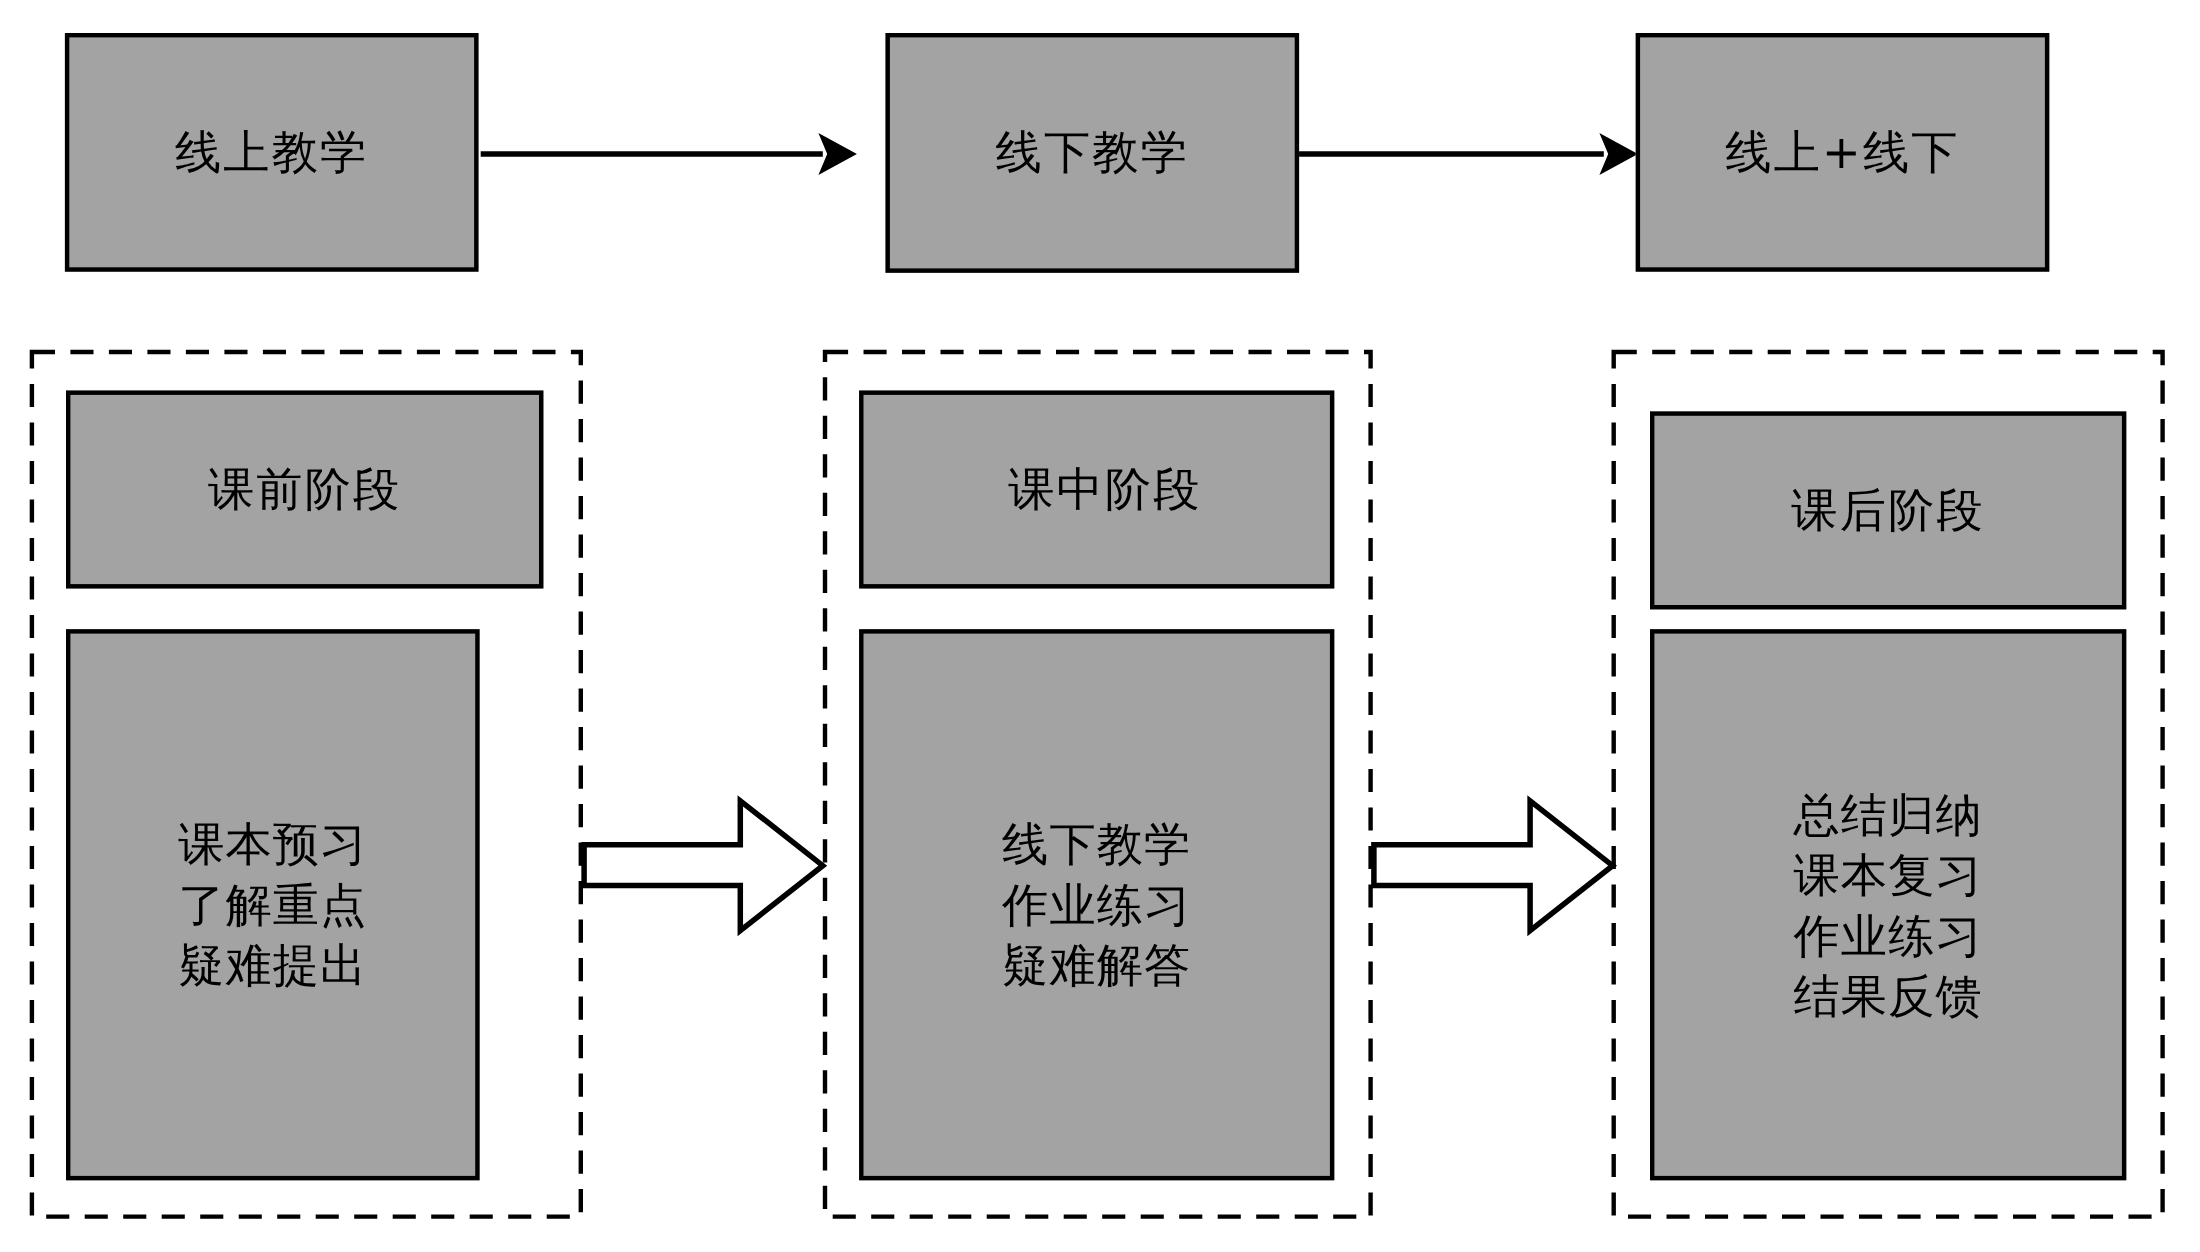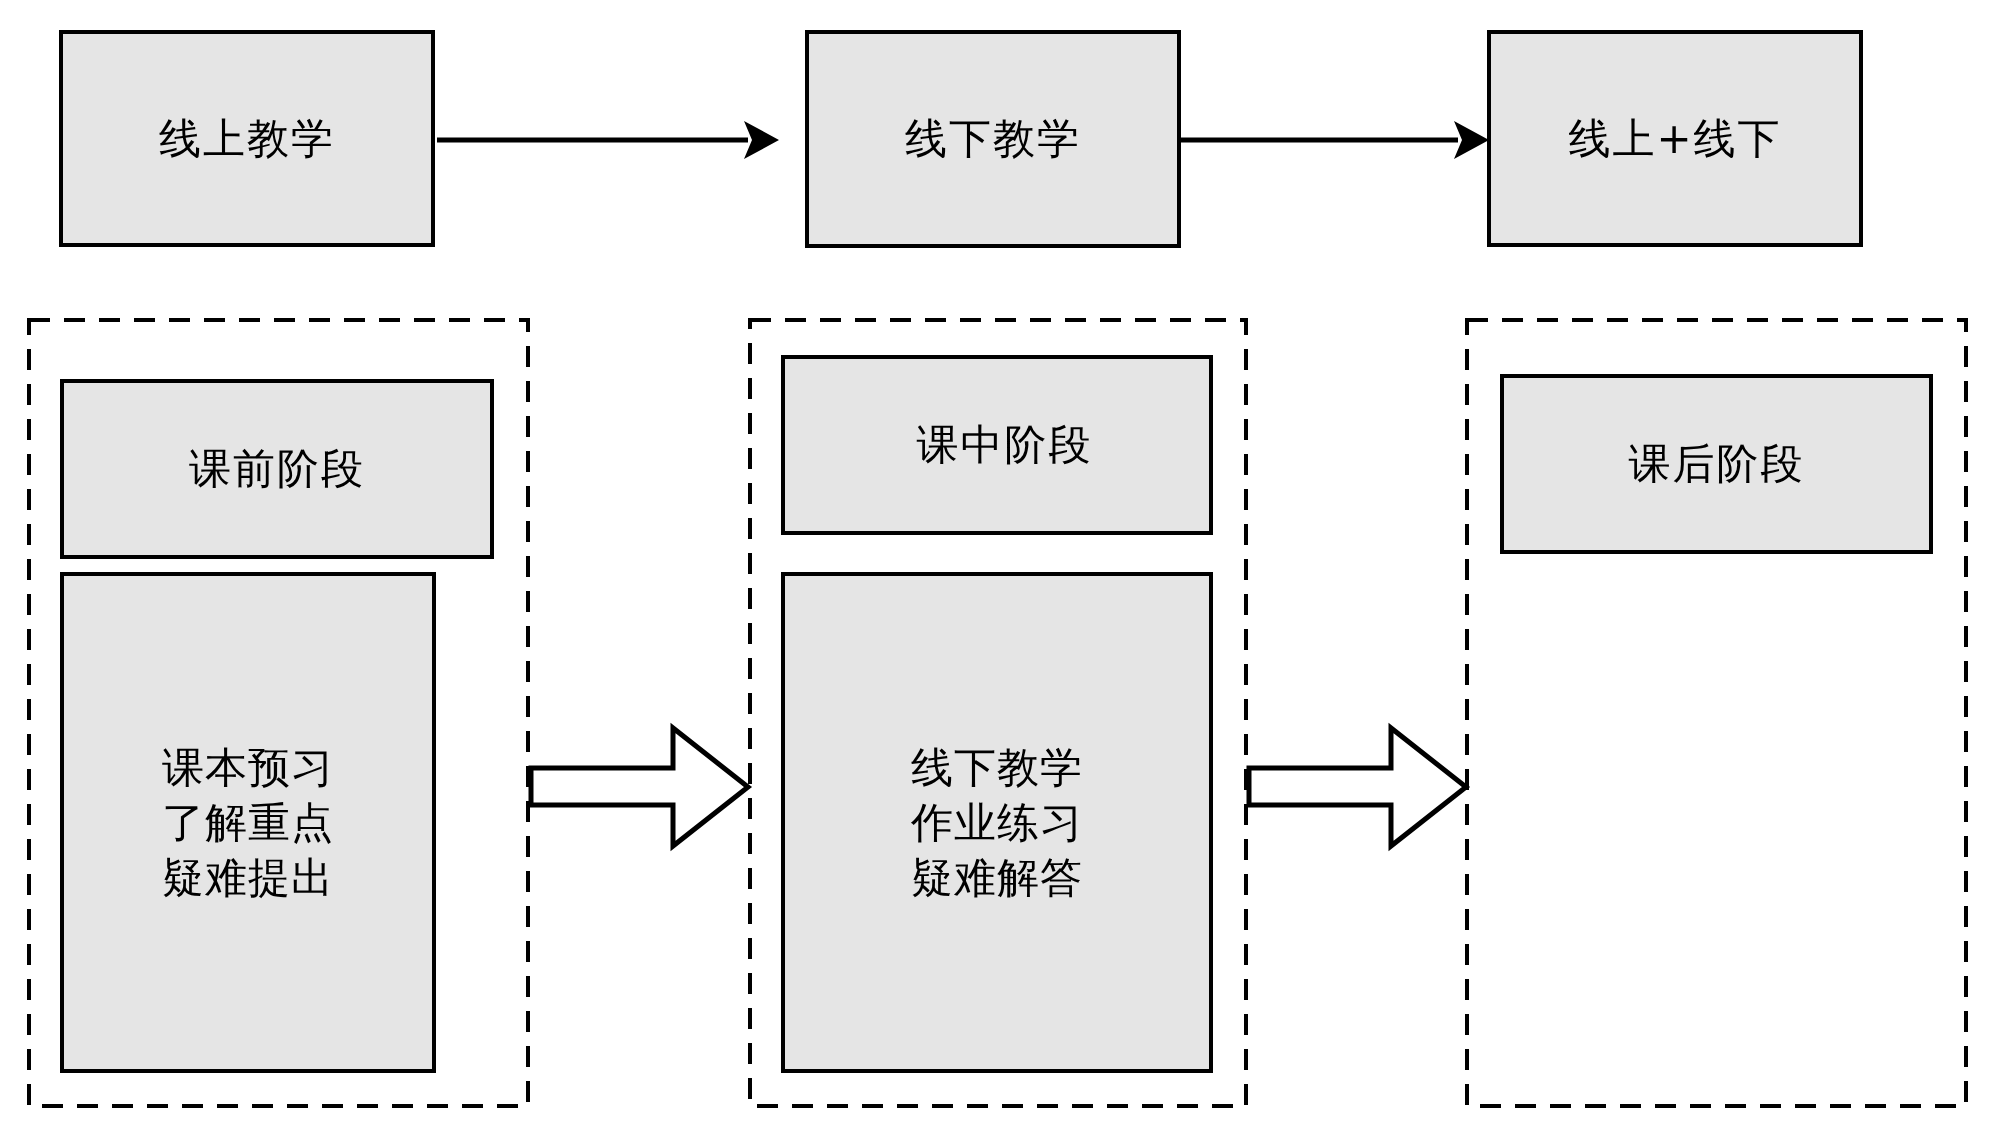--- a/index.html
+++ b/index.html
@@ -17,21 +17,21 @@
   }
   .overlay {
     position: absolute; left: 0; top: 0;
     width: 2000px; height: 1138px;
     pointer-events: none;
   }
   .box {
     position: absolute;
     box-sizing: border-box;
     border: 4px solid #000000;
-    background: #e5e5e5;
+    background: #a3a3a3;
     display: flex;
     align-items: center;
     justify-content: center;
     text-align: right;
   }
   .flow-node {
     font-size: 42px;
     letter-spacing: 2px;
   }
   .stage-title-box {
@@ -42,21 +42,21 @@
     flex-direction: column;
     font-size: 42px;
     line-height: 55px;
     letter-spacing: 1px;
   }
   
   .node-online  { left: 59px;  top: 30px; width: 376px; height: 217px; }
   .node-offline { left: 805px; top: 30px; width: 376px; height: 218px; }
   .node-blended { left: 1487px;top: 30px; width: 376px; height: 217px; }
   
-  .stage1-title { left: 60px;   top: 355px; width: 434px; height: 180px; margin-top: 24px; }
+  .stage1-title { left: 60px;   top: 355px; width: 434px; height: 180px; }
   .stage2-title { left: 781px;  top: 355px; width: 432px; height: 180px; padding-left: 15px; }
   .stage3-title { left: 1500px; top: 374px; width: 433px; height: 180px; }
   
   .stage1-content { left: 60px;   top: 572px; width: 376px; height: 501px; }
   .stage2-content { left: 781px;  top: 572px; width: 432px; height: 501px; }
   .stage3-content { left: 1500px; top: 572px; width: 433px; height: 501px; }
 </style>
 </head>
 <body>
 
@@ -107,14 +107,20 @@
   </div>
   <div class="box content-box stage2-content">
     <div>线下教学</div>
     <div>作业练习</div>
     <div>疑难解答</div>
   </div>
 
   <div class="box stage-title-box stage3-title">
     <span>课后阶段</span>
   </div>
+  <div class="box content-box stage3-content">
+    <div>总结归纳</div>
+    <div>课本复习</div>
+    <div>作业练习</div>
+    <div>结果反馈</div>
+  </div>
 
 </div>
 
 </body></html>

